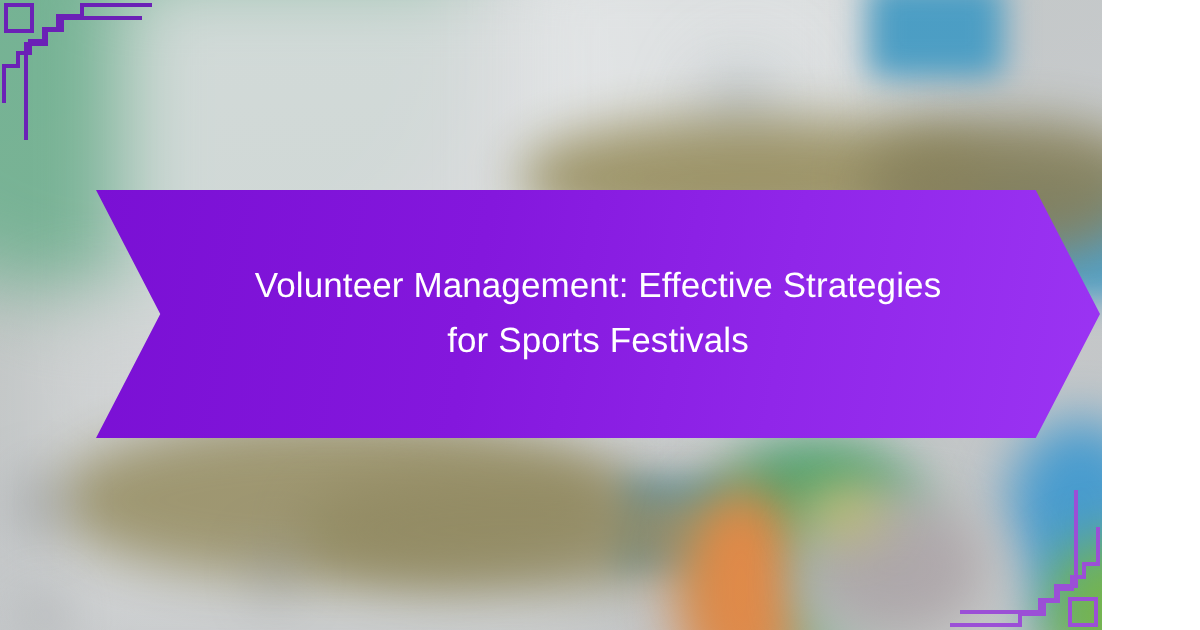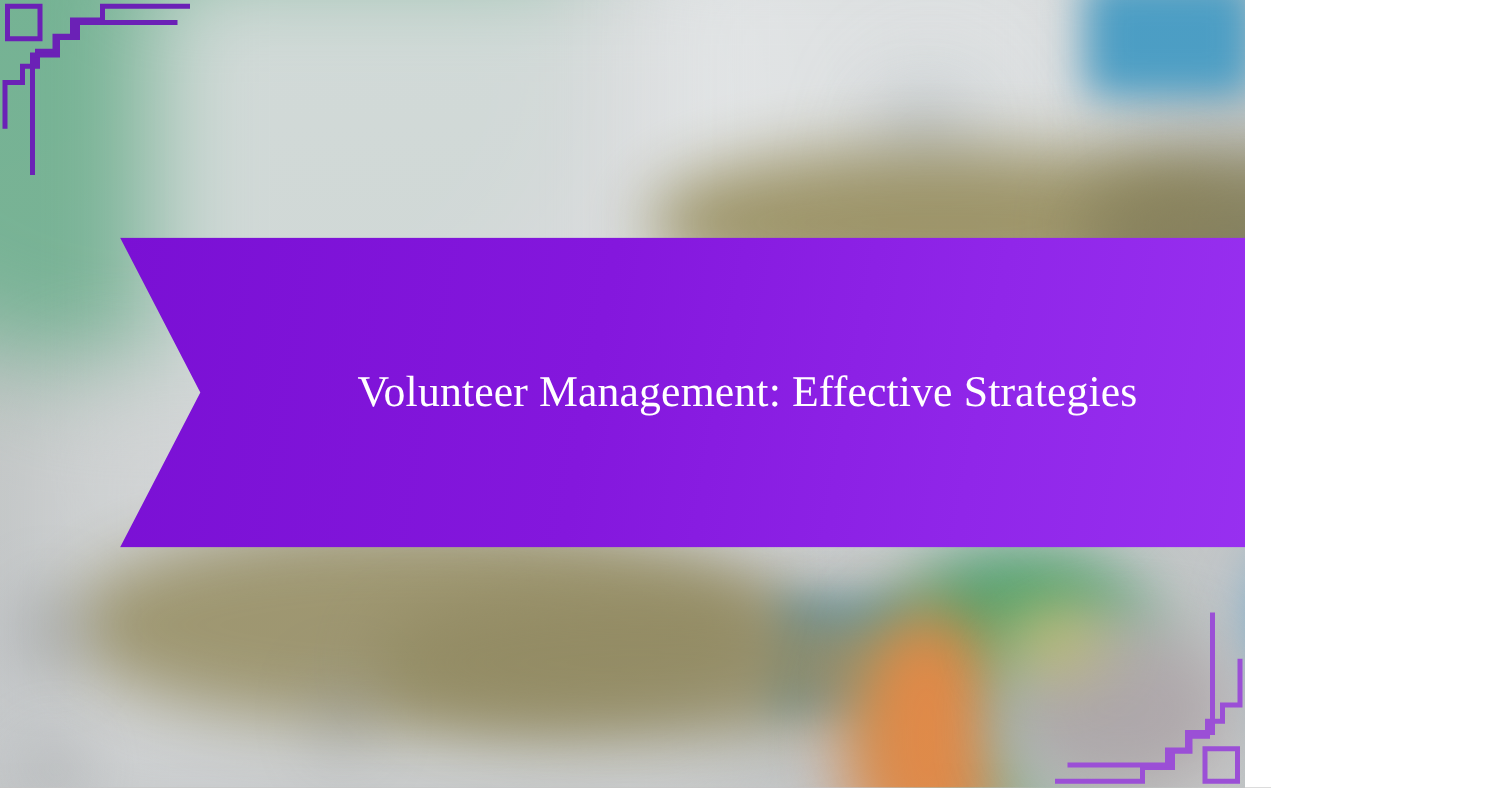--- a/index.html
+++ b/index.html
@@ -7,25 +7,24 @@
     margin: 0;
     padding: 0;
     background: #ffffff;
   }
   body {
     font-family: "Liberation Sans", sans-serif;
   }
 
   #stage {
     position: relative;
-    width: 996px;
+    width: 1102px;
     height: 630px;
     overflow: hidden;
-    background: #737373;
-    font-family: Liberation Serif, serif;
+    background: #d946ef;
   }
 
   
   #photo-backdrop {
     position: absolute;
     inset: 0;
     overflow: hidden;
   }
   
   .bg-base {
@@ -178,16 +177,17 @@
       <rect x="6" y="5" width="26" height="26"></rect>
       <polyline points="4,103 4,66 18,66 18,53 30,53 30,41 44,41 44,29 58,29 58,16 82,16 82,5 152,5"></polyline>
       <polyline points="26,140 26,44 46,44 46,30 62,30 62,18 142,18"></polyline>
     </g>
   </svg>
 
   <div id="banner">
     <div id="banner-shape"></div>
     <div id="banner-title">
       <span>Volunteer Management: Effective Strategies</span>
+      <span>for Sports Festivals</span>
     </div>
   </div>
 
 </div>
 
 </body></html>

